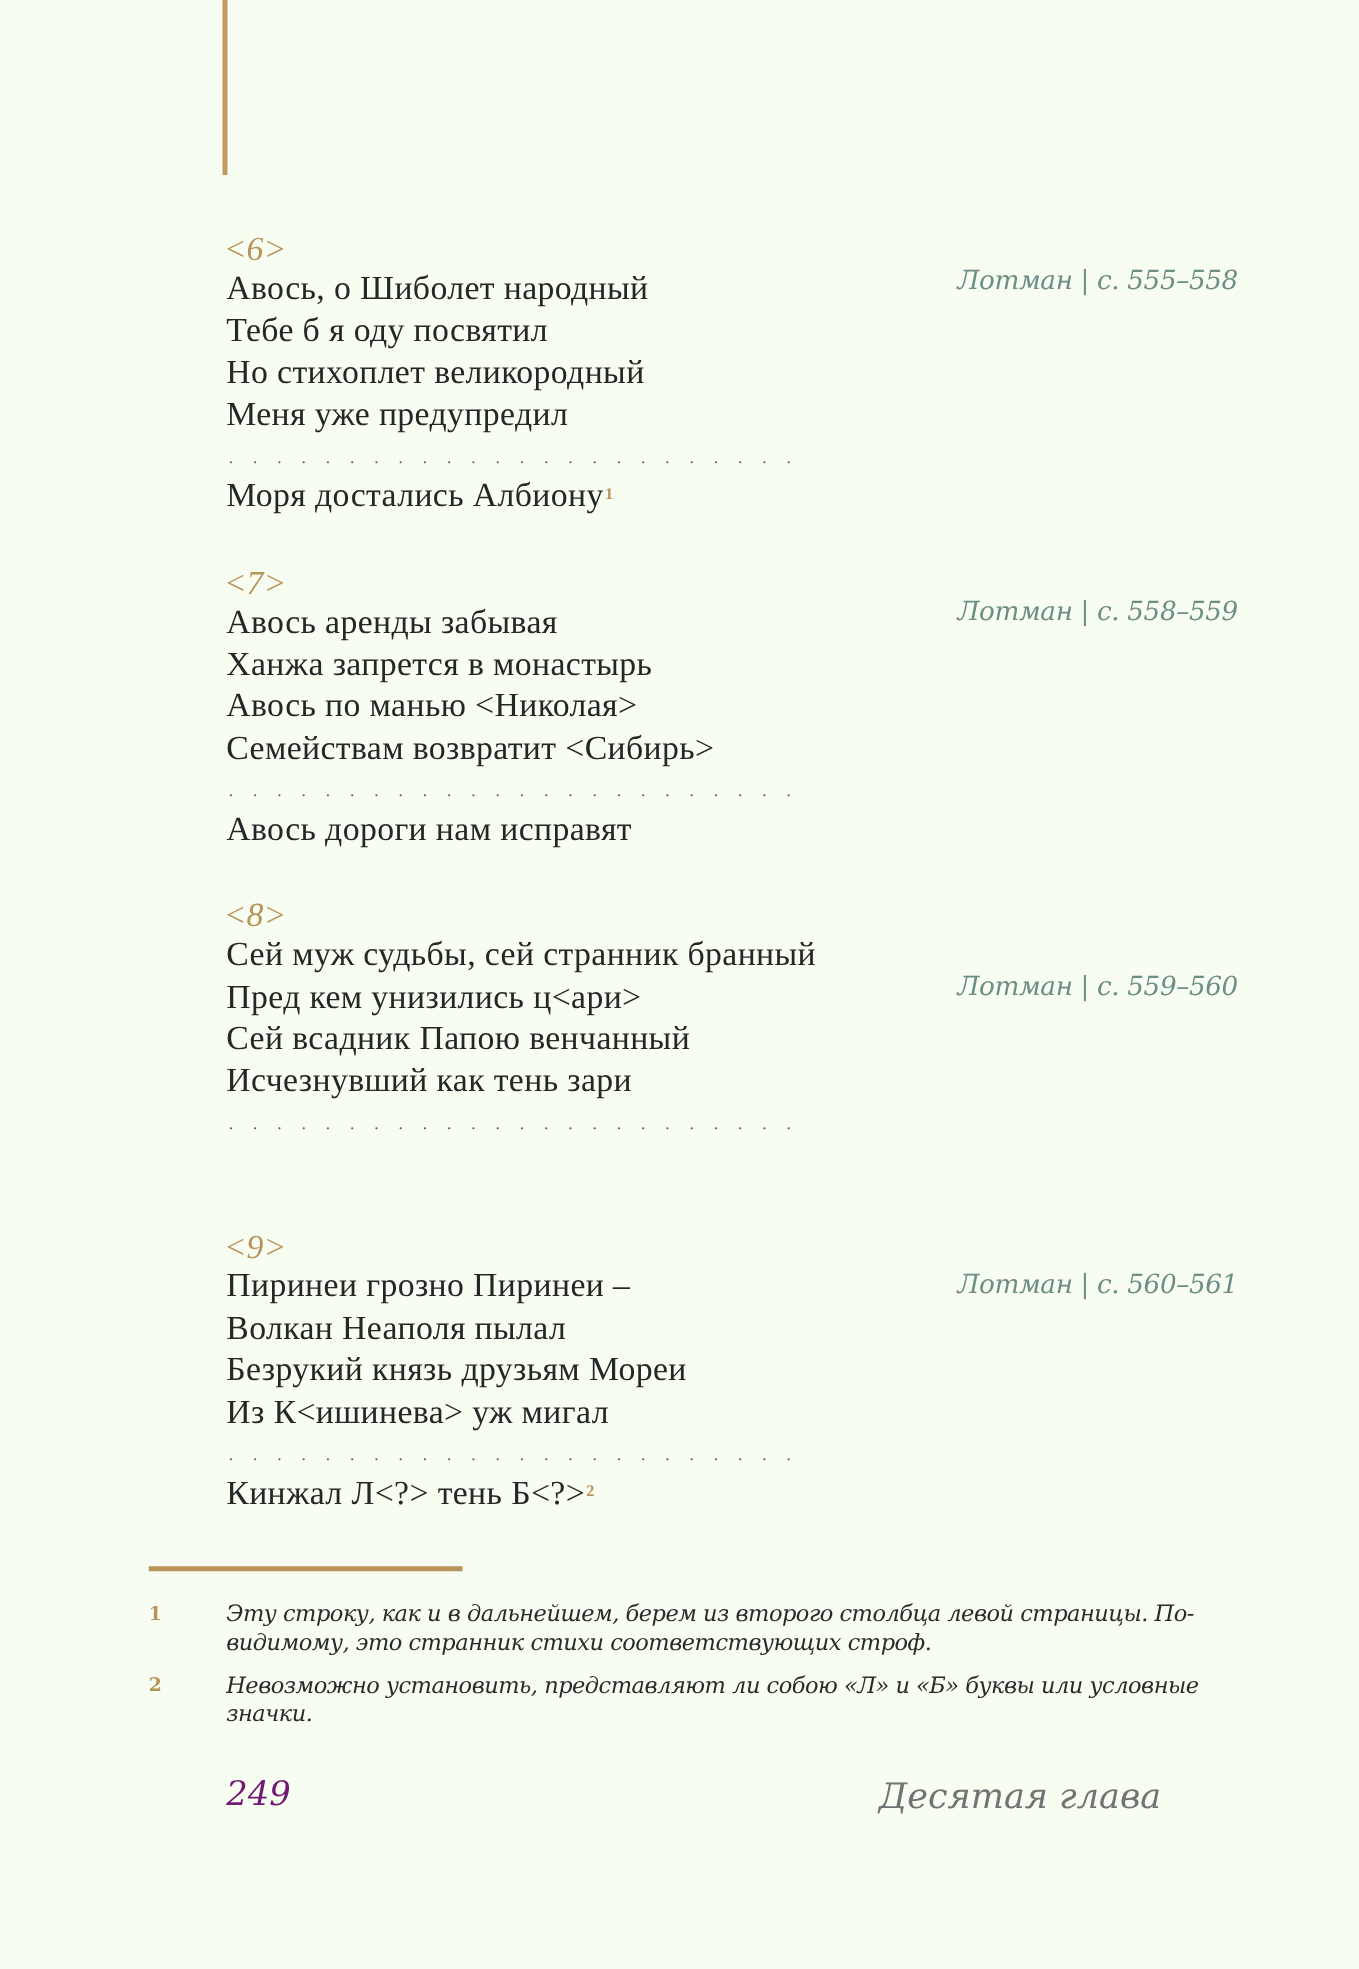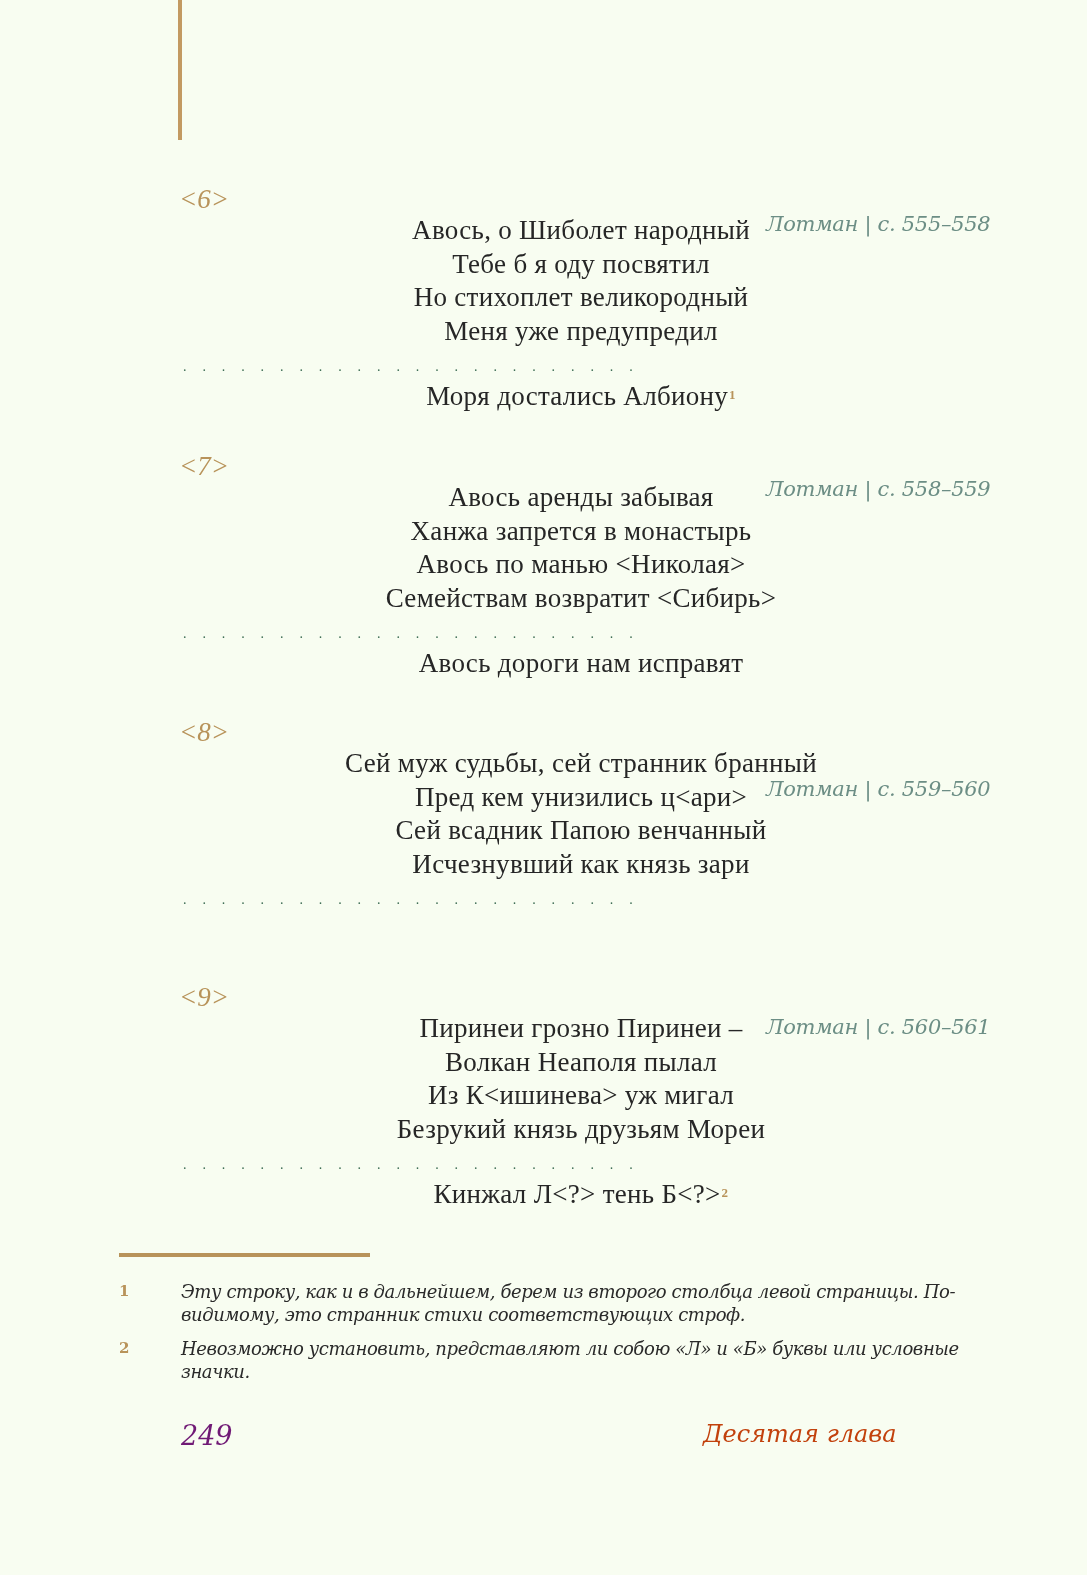--- a/index.html
+++ b/index.html
@@ -35,21 +35,20 @@
       line-height: 30px;
       height: 30px;
       margin-left: -2px;
     }
     .line {
       font-size: 27px;
       line-height: 33.5px;
       height: 33.5px;
       white-space: nowrap;
       letter-spacing: 0.3px;
-      text-align: center;
     }
     .dots {
       height: 32px;
       position: relative;
     }
     .dots span {
       position: absolute;
       top: 11px;
       left: 2px;
       font-size: 14px;
@@ -118,22 +117,22 @@
       font-style: italic;
       font-size: 27px;
       color: #701a75;
       font-family: "DejaVu Serif", serif;
     }
     .running-head {
       position: absolute;
       left: 703px;
       top: 1420px;
       font-style: italic;
-      font-size: 24px;
-      color: #c2410c;
+      font-size: 28px;
+      color: #737373;
       font-family: "DejaVu Serif", serif;
       white-space: nowrap;
     }
   </style>
 </head>
 <body>
 
 <div class="top-rule"></div>
 
 <div class="stanza" style="top:184px;">
@@ -160,33 +159,33 @@
     </div>
   <div class="line"><span>Авось дороги нам исправят</span></div>
 </div>
 <div class="ref" style="top:477px;">Лотман | с. 558–559</div>
 
 <div class="stanza" style="top:717px;">
   <div class="stanza-num">&lt;8&gt;</div>
   <div class="line">Сей муж судьбы, сей странник бранный</div>
   <div class="line">Пред кем унизились ц&lt;ари&gt;</div>
   <div class="line">Сей всадник Папою венчанный</div>
-  <div class="line">Исчезнувший как князь зари</div>
+  <div class="line">Исчезнувший как тень зари</div>
   <div class="dots">
       <span>. . . . . . . . . . . . . . . . . . . . . . . .</span>
     </div>
 </div>
 <div class="ref" style="top:777px;">Лотман | с. 559–560</div>
 
 <div class="stanza" style="top:982px;">
   <div class="stanza-num">&lt;9&gt;</div>
   <div class="line">Пиринеи грозно Пиринеи –</div>
   <div class="line">Волкан Неаполя пылал</div>
+  <div class="line">Безрукий князь друзьям Мореи</div>
   <div class="line">Из К&lt;ишинева&gt; уж мигал</div>
-  <div class="line">Безрукий князь друзьям Мореи</div>
   <div class="dots">
       <span>. . . . . . . . . . . . . . . . . . . . . . . .</span>
     </div>
   <div class="line"><span>Кинжал Л&lt;?&gt; тень Б&lt;?&gt;</span><sup class="fn">2</sup></div>
 </div>
 <div class="ref" style="top:1015px;text-align:right;">Лотман | с. 560–561</div>
 
 <div class="fn-rule"></div>
 
 <div class="footnote" style="top:1280px;">

